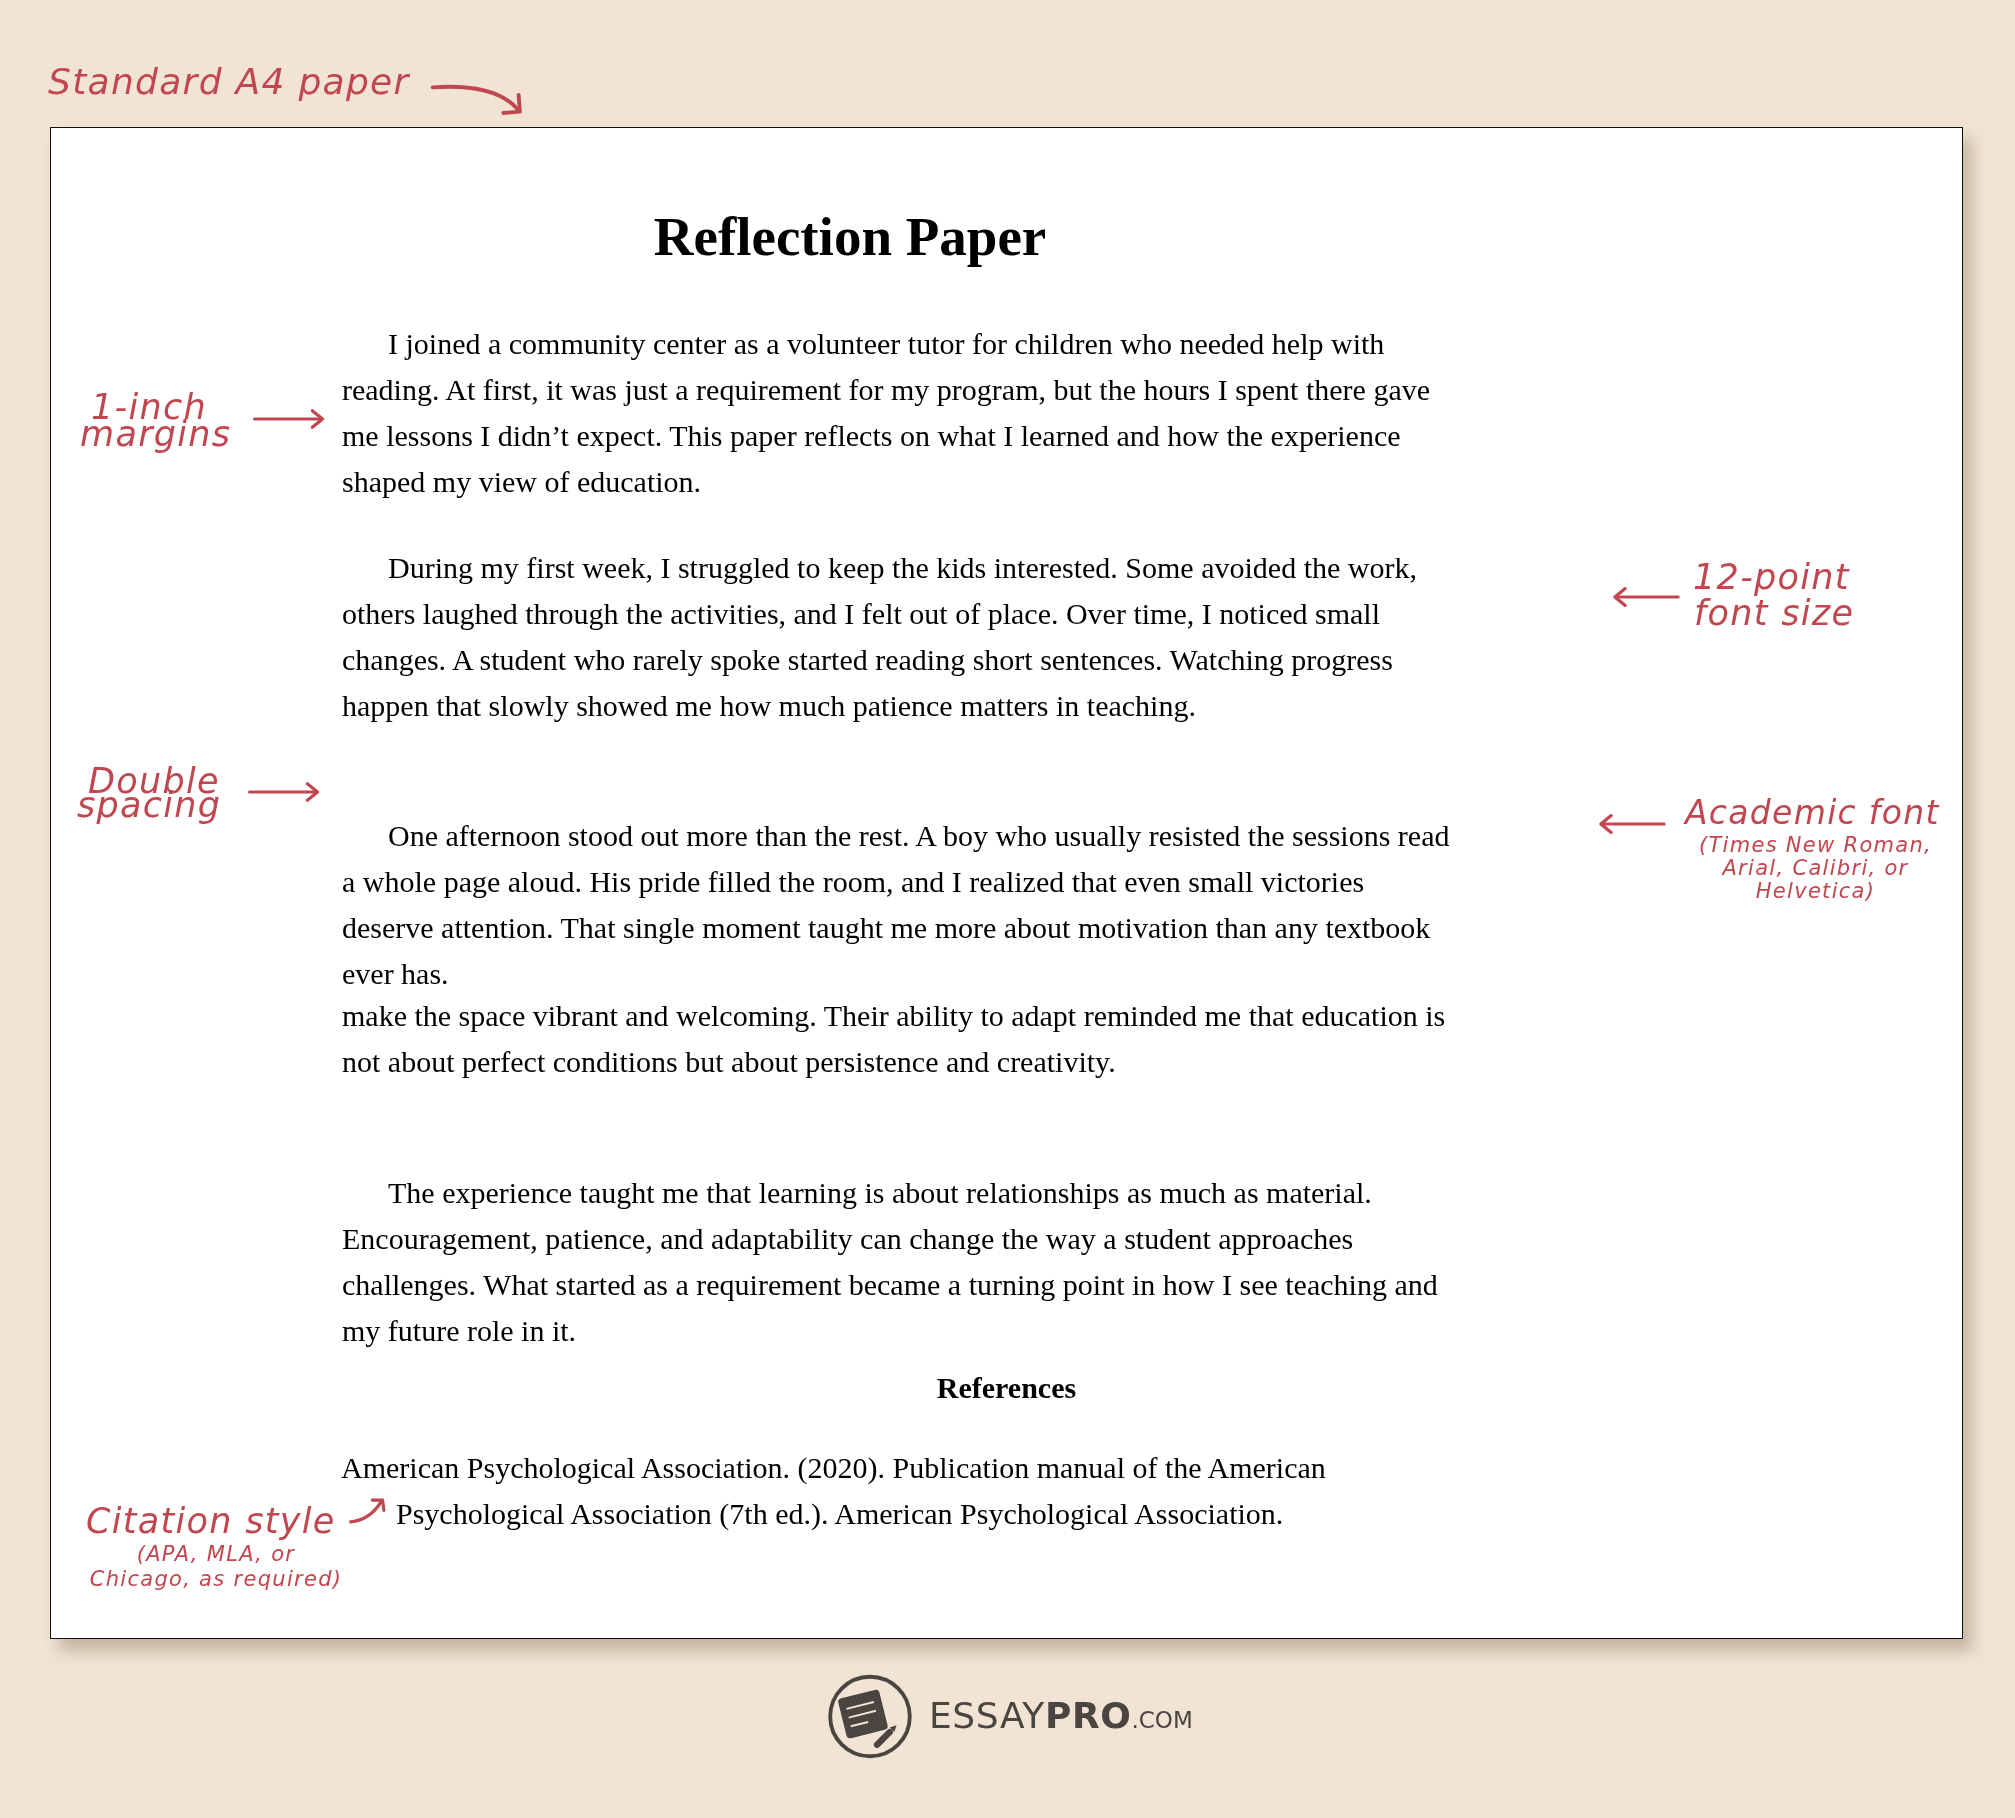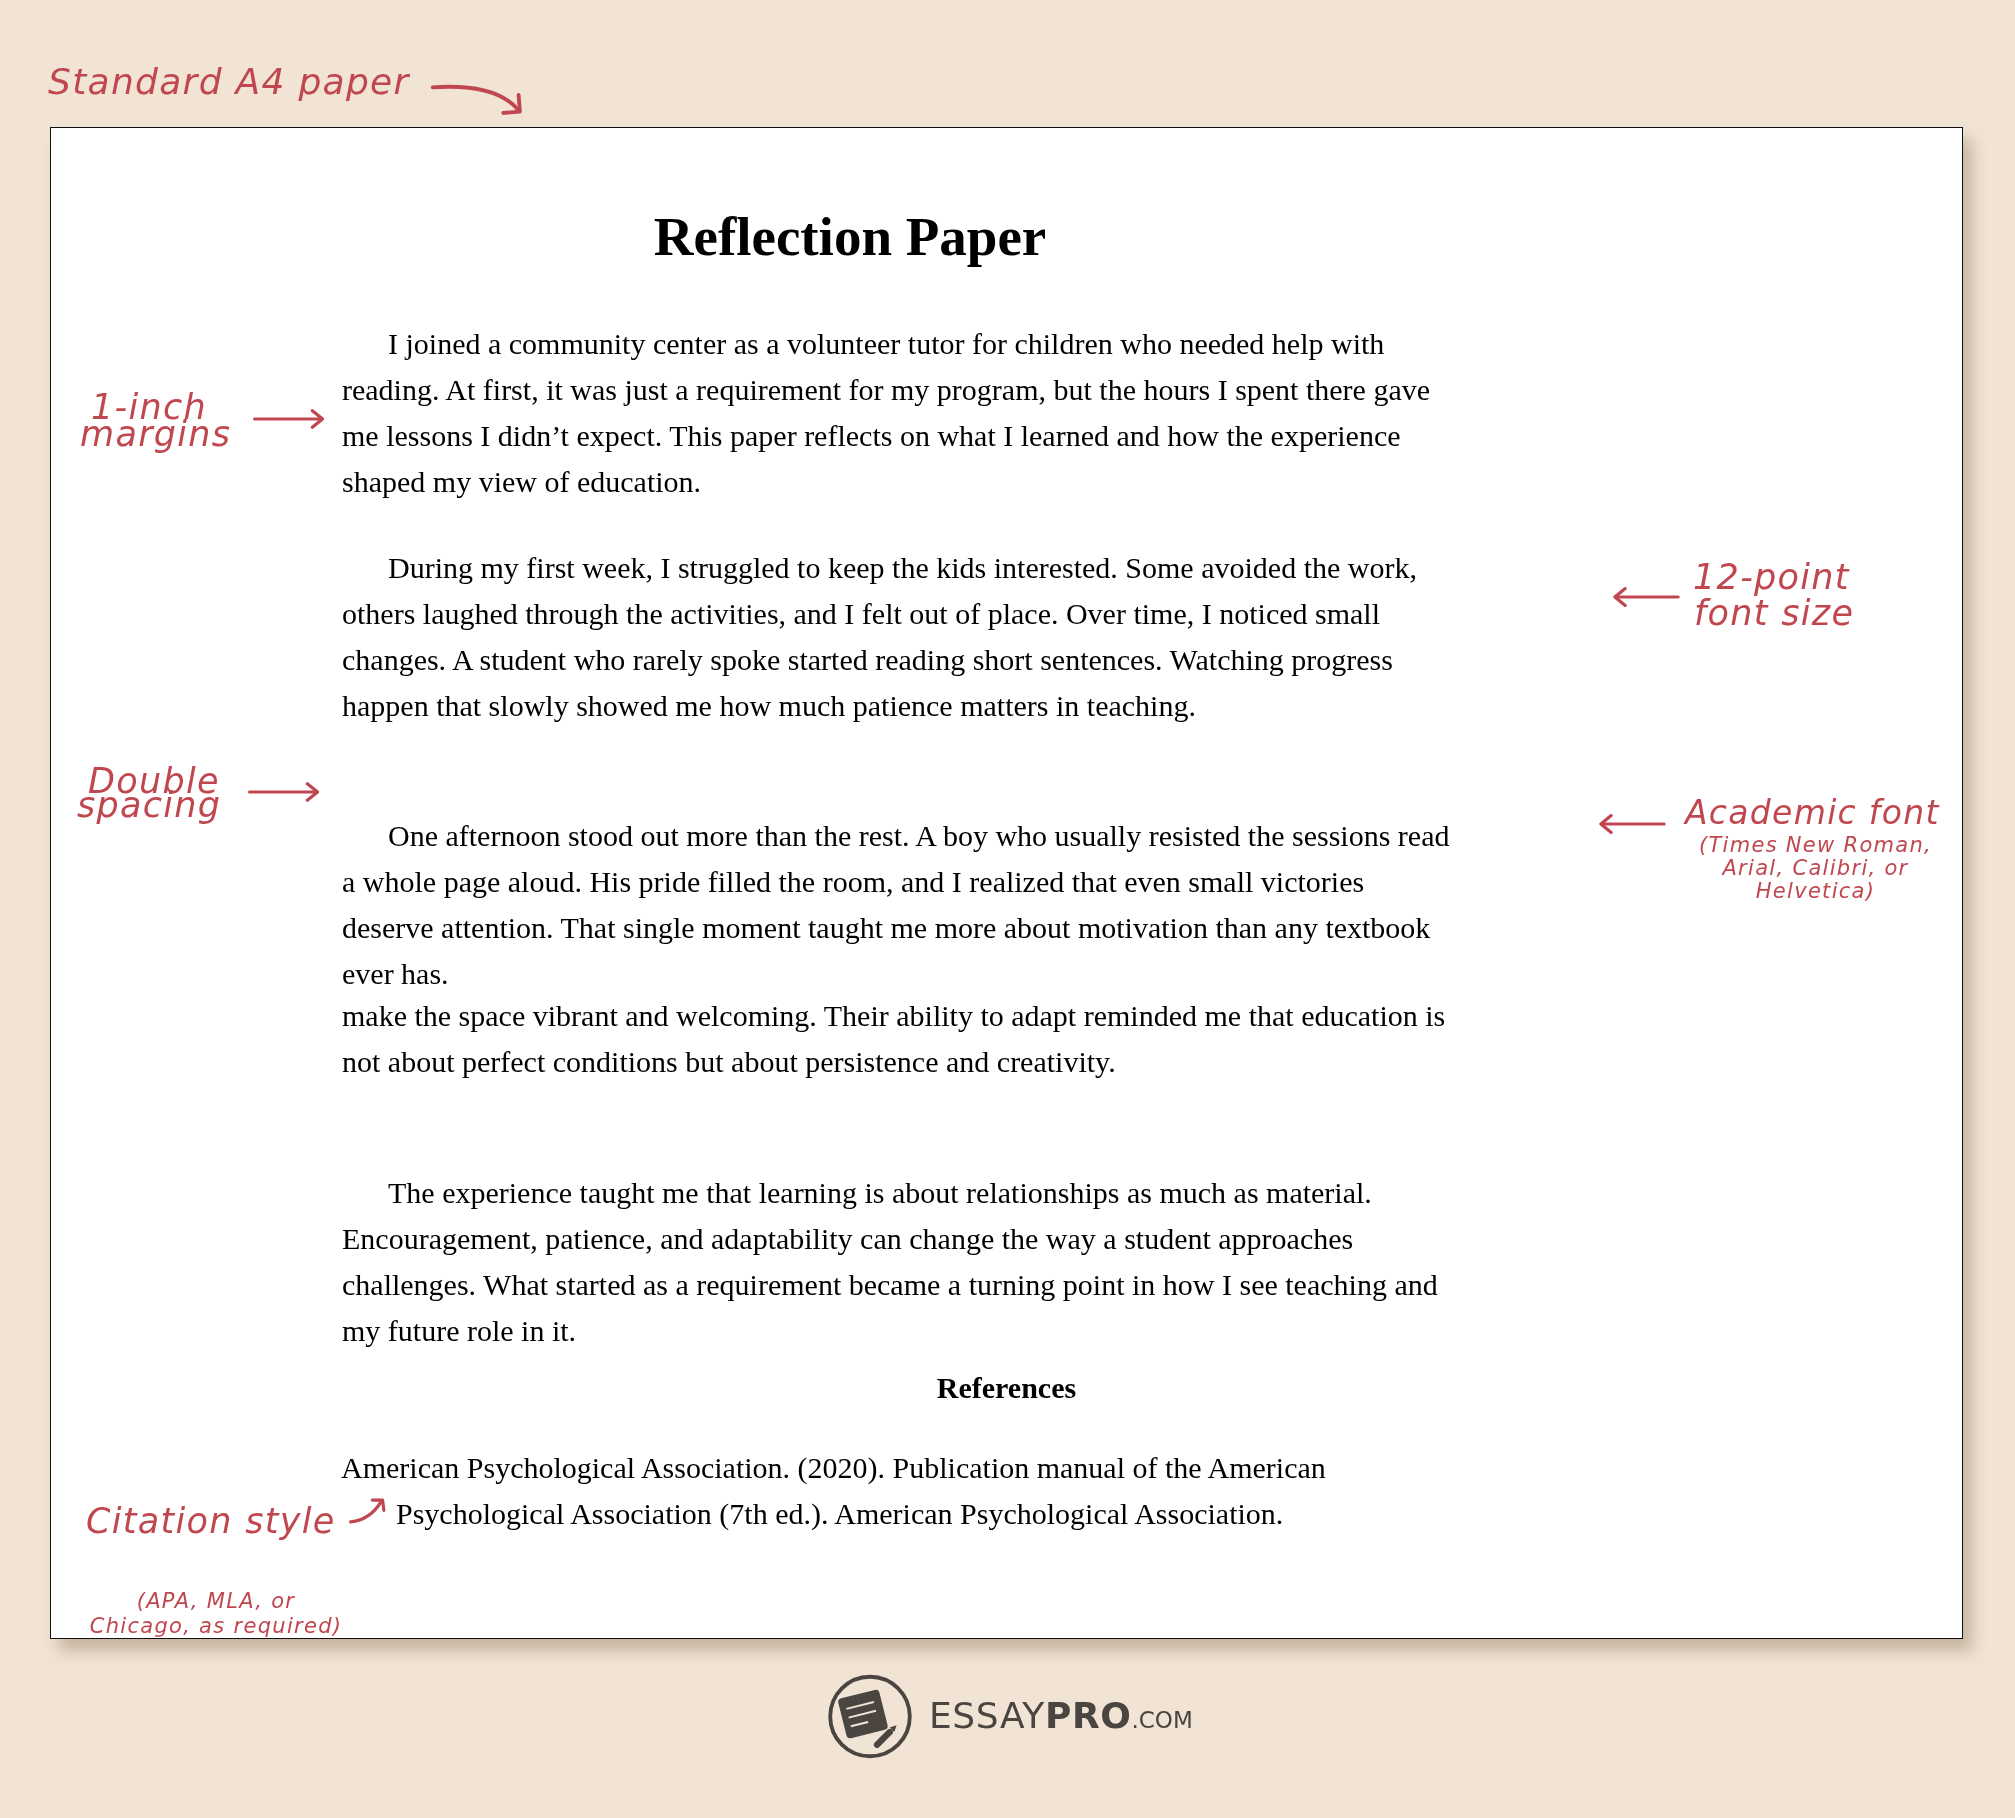--- a/index.html
+++ b/index.html
@@ -128,21 +128,21 @@
   <div>(Times New Roman,</div>
   <div>Arial, Calibri, or</div>
   <div>Helvetica)</div>
 </div>
 
 <div class="hand" style="left:86px; top:1504px; font-size:35px;">Citation style</div>
 <svg class="arrow" style="left:348px; top:1495px;" width="41" height="32" viewBox="0 0 64 50">
   <path d="M4 42 C 24 40, 40 30, 52 10" stroke="#c0474f" stroke-width="5" fill="none" stroke-linecap="round"></path>
   <path d="M38 8 L 54 8 L 56 24" stroke="#c0474f" stroke-width="5" fill="none" stroke-linecap="round" stroke-linejoin="round"></path>
 </svg>
-<div class="hand" style="left:71px; top:1589px; width:290px; text-align:center; font-size:21px; line-height:24.5px; white-space:normal;">
+<div class="hand" style="left:71px; top:1542px; width:290px; text-align:center; font-size:21px; line-height:24.5px; white-space:normal;">
   <div>(APA, MLA, or</div>
   <div>Chicago, as required)</div>
 </div>
 
 <div class="logo">
   <svg width="86" height="85" viewBox="0 0 134 132" style="position:absolute; left:0; top:0;">
     <ellipse cx="67" cy="66" rx="62" ry="62" stroke="#4a4541" stroke-width="6" fill="none"></ellipse>
     <g transform="rotate(-14 56 58)">
       <rect x="22" y="30" width="66" height="64" rx="6" fill="#4a4541"></rect>
       <line x1="32" y1="48" x2="76" y2="48" stroke="#f1e4d5" stroke-width="3"></line>

